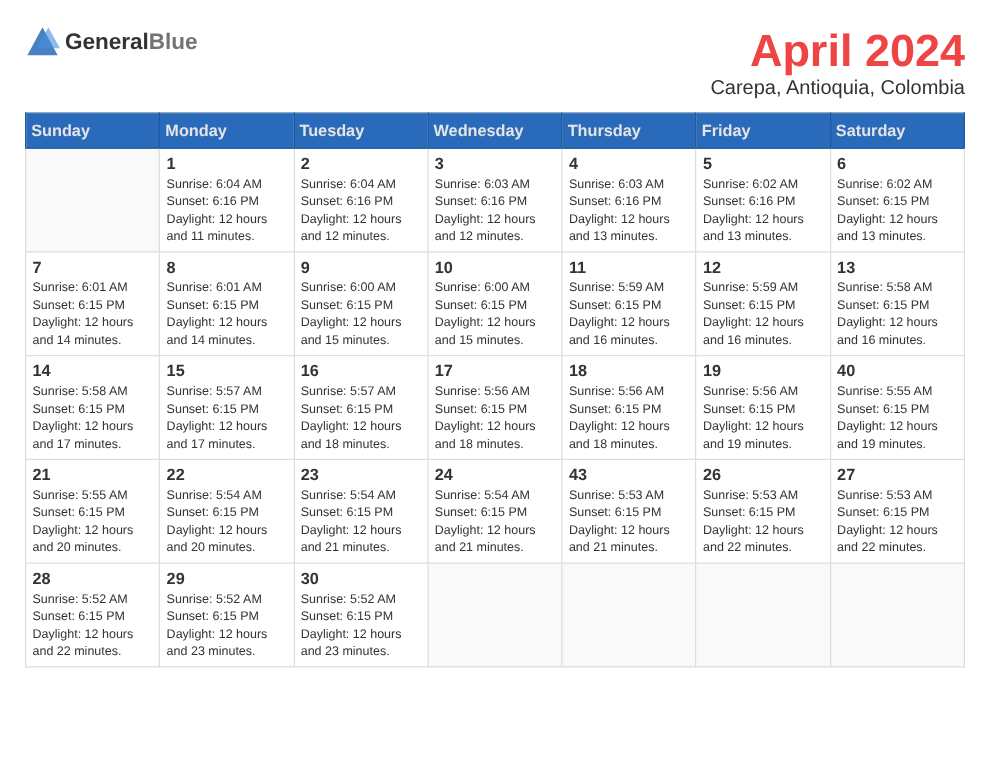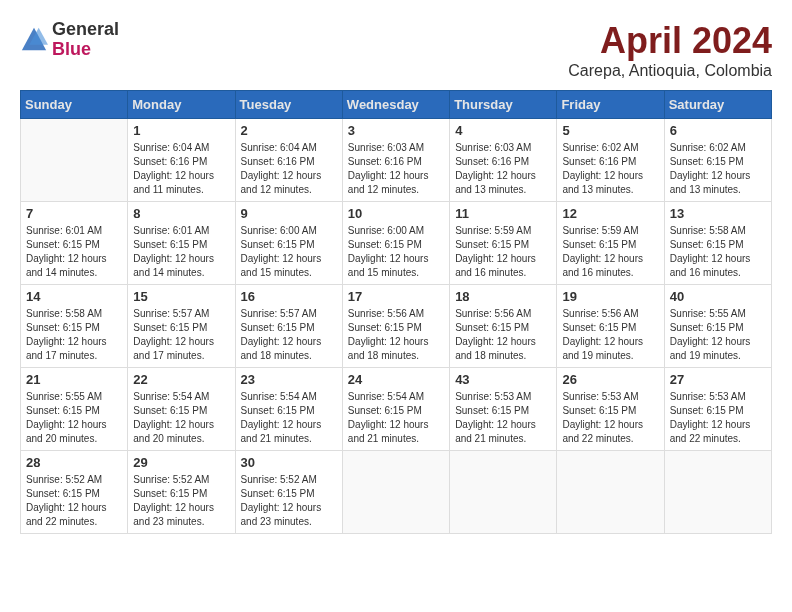--- a/index.html
+++ b/index.html
@@ -16,34 +16,34 @@
       align-items: flex-start;
       margin-bottom: 10px;
     }
     .logo {
       display: flex;
       align-items: center;
       gap: 4px;
     }
     .logo-text {
       display: flex;
-      flex-direction: column;
+      flex-direction: row;
       line-height: 1.1;
     }
     .logo-icon {
       width: 28px;
       height: 28px;
     }
     .title-block {
       text-align: right;
     }
     .month-title {
       font-size: 36px;
       font-weight: bold;
-      color: #7f1d1d;
+      color: #ef4444;
     }
     .location-title {
       font-size: 16px;
       color: #333;
     }
     .calendar {
       width: 100%;
       border-collapse: collapse;
       font-size: 11px;
     }
@@ -85,21 +85,21 @@
 <body>
 
 <div class="header">
   <div class="logo">
     <svg class="logo-icon" viewBox="0 0 30 30">
       <polygon points="15,2 28,26 2,26" fill="#2a6abb" opacity="0.85"></polygon>
       <polygon points="20,2 30,20 10,20" fill="#4a90d9" opacity="0.6"></polygon>
     </svg>
     <div class="logo-text">
       <span style="font-size:18px;font-weight:bold;color:#333;">General</span>
-      <span style="font-size:18px;font-weight:bold;color:#be185d;">Blue</span>
+      <span style="font-size:18px;font-weight:bold;color:#737373;">Blue</span>
     </div>
   </div>
   <div class="title-block">
     <div class="month-title">April 2024</div>
     <div class="location-title">Carepa, Antioquia, Colombia</div>
   </div>
 </div>
 
 <table class="calendar">
   <thead>

